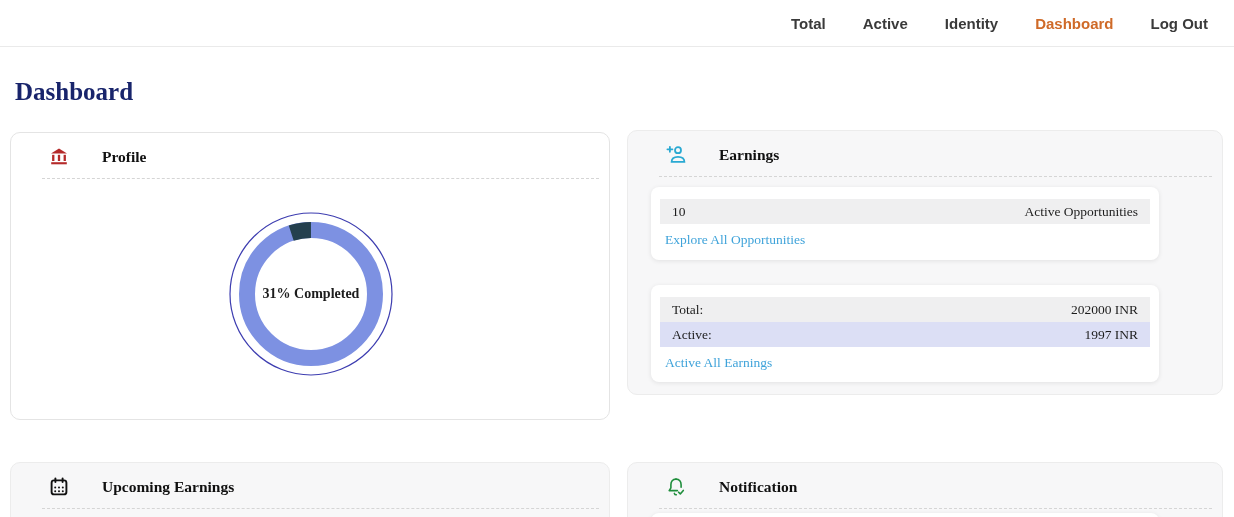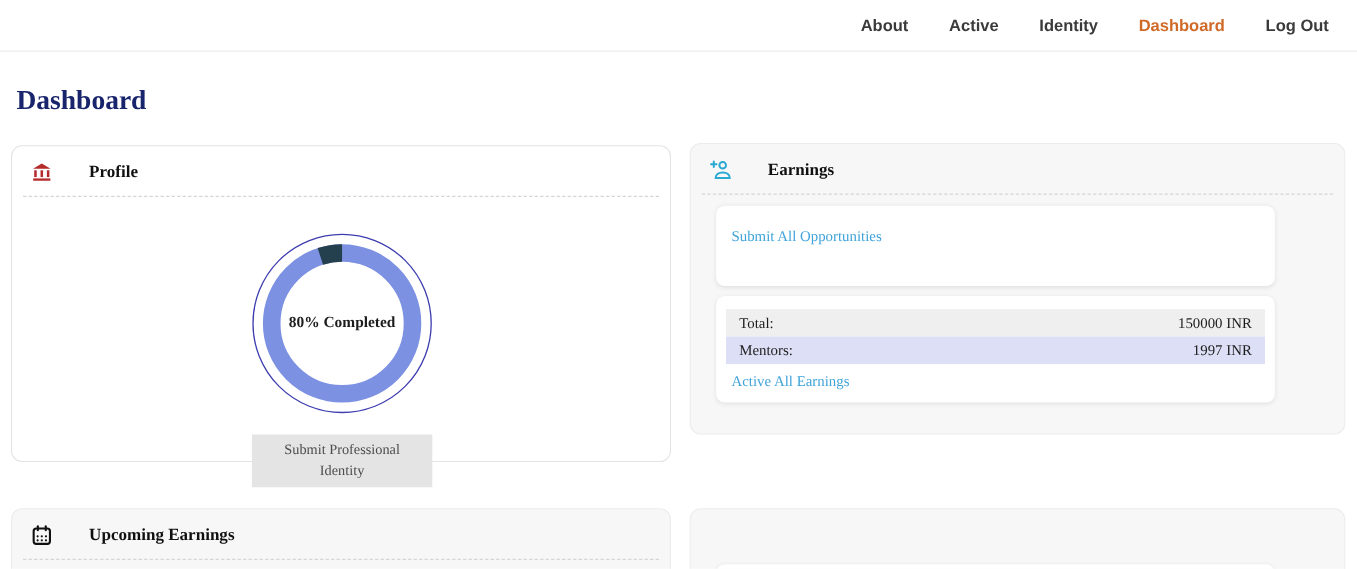--- a/index.html
+++ b/index.html
@@ -21,21 +21,21 @@
   .nav-item { cursor:pointer; white-space:nowrap; }
   .nav-item.active { color:var(--accent-orange, #cf6a28); }
 
   
   .page-title {
     position:absolute; left:15px; top:78px;
     font-size:25px; font-weight:bold; color:var(--title-navy, #18246b);
   }
 
   
-  .card { position:absolute; border-radius:10px; }
+  .card { position:absolute; border-radius:10px;padding-left:21px; }
   .card-white { background:#ffffff; border:1px solid #e4e4e4; }
   .card-gray  { background:#f7f7f8; border:1px solid #ececec; }
 
   .card-header {
     margin:0 10px; padding:14px 7px 11px 7px;
     border-bottom:1px dashed #d5d5d5;
     display:flex; align-items:center;
   }
   .card-header .hicon { width:20px; height:20px; flex:0 0 20px; display:inline-flex; }
   .card-title { margin-left:33px; font-size:15.5px; font-weight:bold; color:#101010; }
@@ -68,21 +68,21 @@
     line-height:1.45; padding:5px 14px;
   }
 
   
   .white-box {
     position:absolute; left:23px; width:508px; background:#ffffff;
     border-radius:8px; box-shadow:0 1px 5px rgba(0,0,0,0.09);
     padding:12px 9px 9px 9px;
   }
   #opportunities-box { top:56px; height:73px; }
-  #earnings-box      { top:138px; height:97px; }
+  #earnings-box      { top:154px; height:97px; }
 
   .data-row {
     height:25px; display:flex; align-items:center; justify-content:space-between;
     padding:0 12px; font-size:13.5px; color:#1d1d1d;
   }
   .row-gray     { background:var(--row-gray, #efeff0); }
   .row-lavender { background:var(--row-lavender, #dcdff5); }
 
   .link {
     display:inline-block; margin:8px 0 0 5px;
@@ -92,21 +92,21 @@
 
   .notif-box {
     position:absolute; left:23px; top:50px; width:508px; height:44px;
     background:#ffffff; border-radius:8px; box-shadow:0 1px 5px rgba(0,0,0,0.09);
   }
 </style>
 </head>
 <body>
 
 <nav class="navbar">
-  <span class="nav-item">About</span>
+  <span class="nav-item">Total</span>
   <span class="nav-item">Active</span>
   <span class="nav-item">Identity</span>
   <span class="nav-item active">Dashboard</span>
   <span class="nav-item">Log Out</span>
 </nav>
 
 <h1 class="page-title">Dashboard</h1>
 
 <section class="card card-white" id="profile-card">
   <div class="card-header">
@@ -121,49 +121,52 @@
     </span>
     <span class="card-title">Profile</span>
   </div>
 
   <div class="donut-wrap">
     <svg width="170" height="170" viewBox="0 0 170 170">
       <circle cx="85" cy="85" r="81" fill="none" stroke="var(--donut-outline,#3d3db0)" stroke-width="1.2"></circle>
       <circle cx="85" cy="85" r="64" fill="none" stroke-width="16" stroke="#7d91e2"></circle>
       <circle cx="85" cy="85" r="64" fill="none" stroke-width="16" stroke="#24404e" stroke-dasharray="20.106192982974676 402.1238596594935" transform="rotate(-108 85 85)"></circle>
     </svg>
-    <span class="donut-label">80% Completed</span>
-  </div>
-
-  <button class="submit-btn">Submit Professional Identity</button>
+    <span class="donut-label">31% Completed</span>
+  </div>
+
 </section>
 
 <section class="card card-gray" id="earnings-card">
   <div class="card-header">
     <span class="hicon icon-cyan">
       <svg viewBox="0 0 20 20" width="20" height="20" fill="none" stroke="currentColor" stroke-width="1.8" stroke-linecap="round">
         <circle cx="12" cy="5.2" r="3"></circle>
         <path d="M5.6 16.9 c0-3.4 2.9-5.1 6.4-5.1 s6.4 1.7 6.4 5.1 Z"></path>
         <path d="M1.4 4.3 h5 M3.9 1.8 v5"></path>
       </svg>
     </span>
     <span class="card-title">Earnings</span>
   </div>
 
   <div class="white-box" id="opportunities-box">
-    <a class="link">Submit All Opportunities</a>
+    <div class="data-row row-gray">
+      <span>10</span>
+      <span>Active Opportunities</span>
+    </div>
+    <a class="link">Explore All Opportunities</a>
   </div>
 
   <div class="white-box" id="earnings-box">
     <div class="data-row row-gray">
       <span>Total:</span>
-      <span>150000 INR</span>
+      <span>202000 INR</span>
     </div>
     <div class="data-row row-lavender">
-      <span>Mentors:</span>
+      <span>Active:</span>
       <span>1997 INR</span>
     </div>
     <a class="link">Active All Earnings</a>
   </div>
 </section>
 
 <section class="card card-gray" id="deadlines-card">
   <div class="card-header">
     <span class="hicon icon-black">
       <svg viewBox="0 0 20 20" width="20" height="20">
@@ -178,14 +181,25 @@
             <circle cx="10" cy="14.2" r="1"></circle>
             <circle cx="13.8" cy="14.2" r="1"></circle>
         </g>
       </svg>
     </span>
     <span class="card-title">Upcoming Earnings</span>
   </div>
 </section>
 
 <section class="card card-gray" id="notification-card">
+  <div class="card-header">
+    <span class="hicon icon-green">
+      <svg viewBox="0 0 20 20" width="20" height="20" fill="none" stroke="currentColor" stroke-width="1.6" stroke-linecap="round" stroke-linejoin="round">
+        <path d="M10 2.1 c-3.4 0 -5.1 2.5 -5.1 5.6 v3.1 l-1.7 2.8 h8.2"></path>
+        <path d="M15.1 10.2 V7.7 c0-3.1-1.7-5.6-5.1-5.6"></path>
+        <path d="M8.4 16.4 c.3 1 1.1 1.5 1.9 1.4"></path>
+        <path d="M12.6 15.2 l1.7 1.7 3-3.5"></path>
+      </svg>
+    </span>
+    <span class="card-title">Notification</span>
+  </div>
   <div class="notif-box"></div>
 </section>
 
 </body></html>

